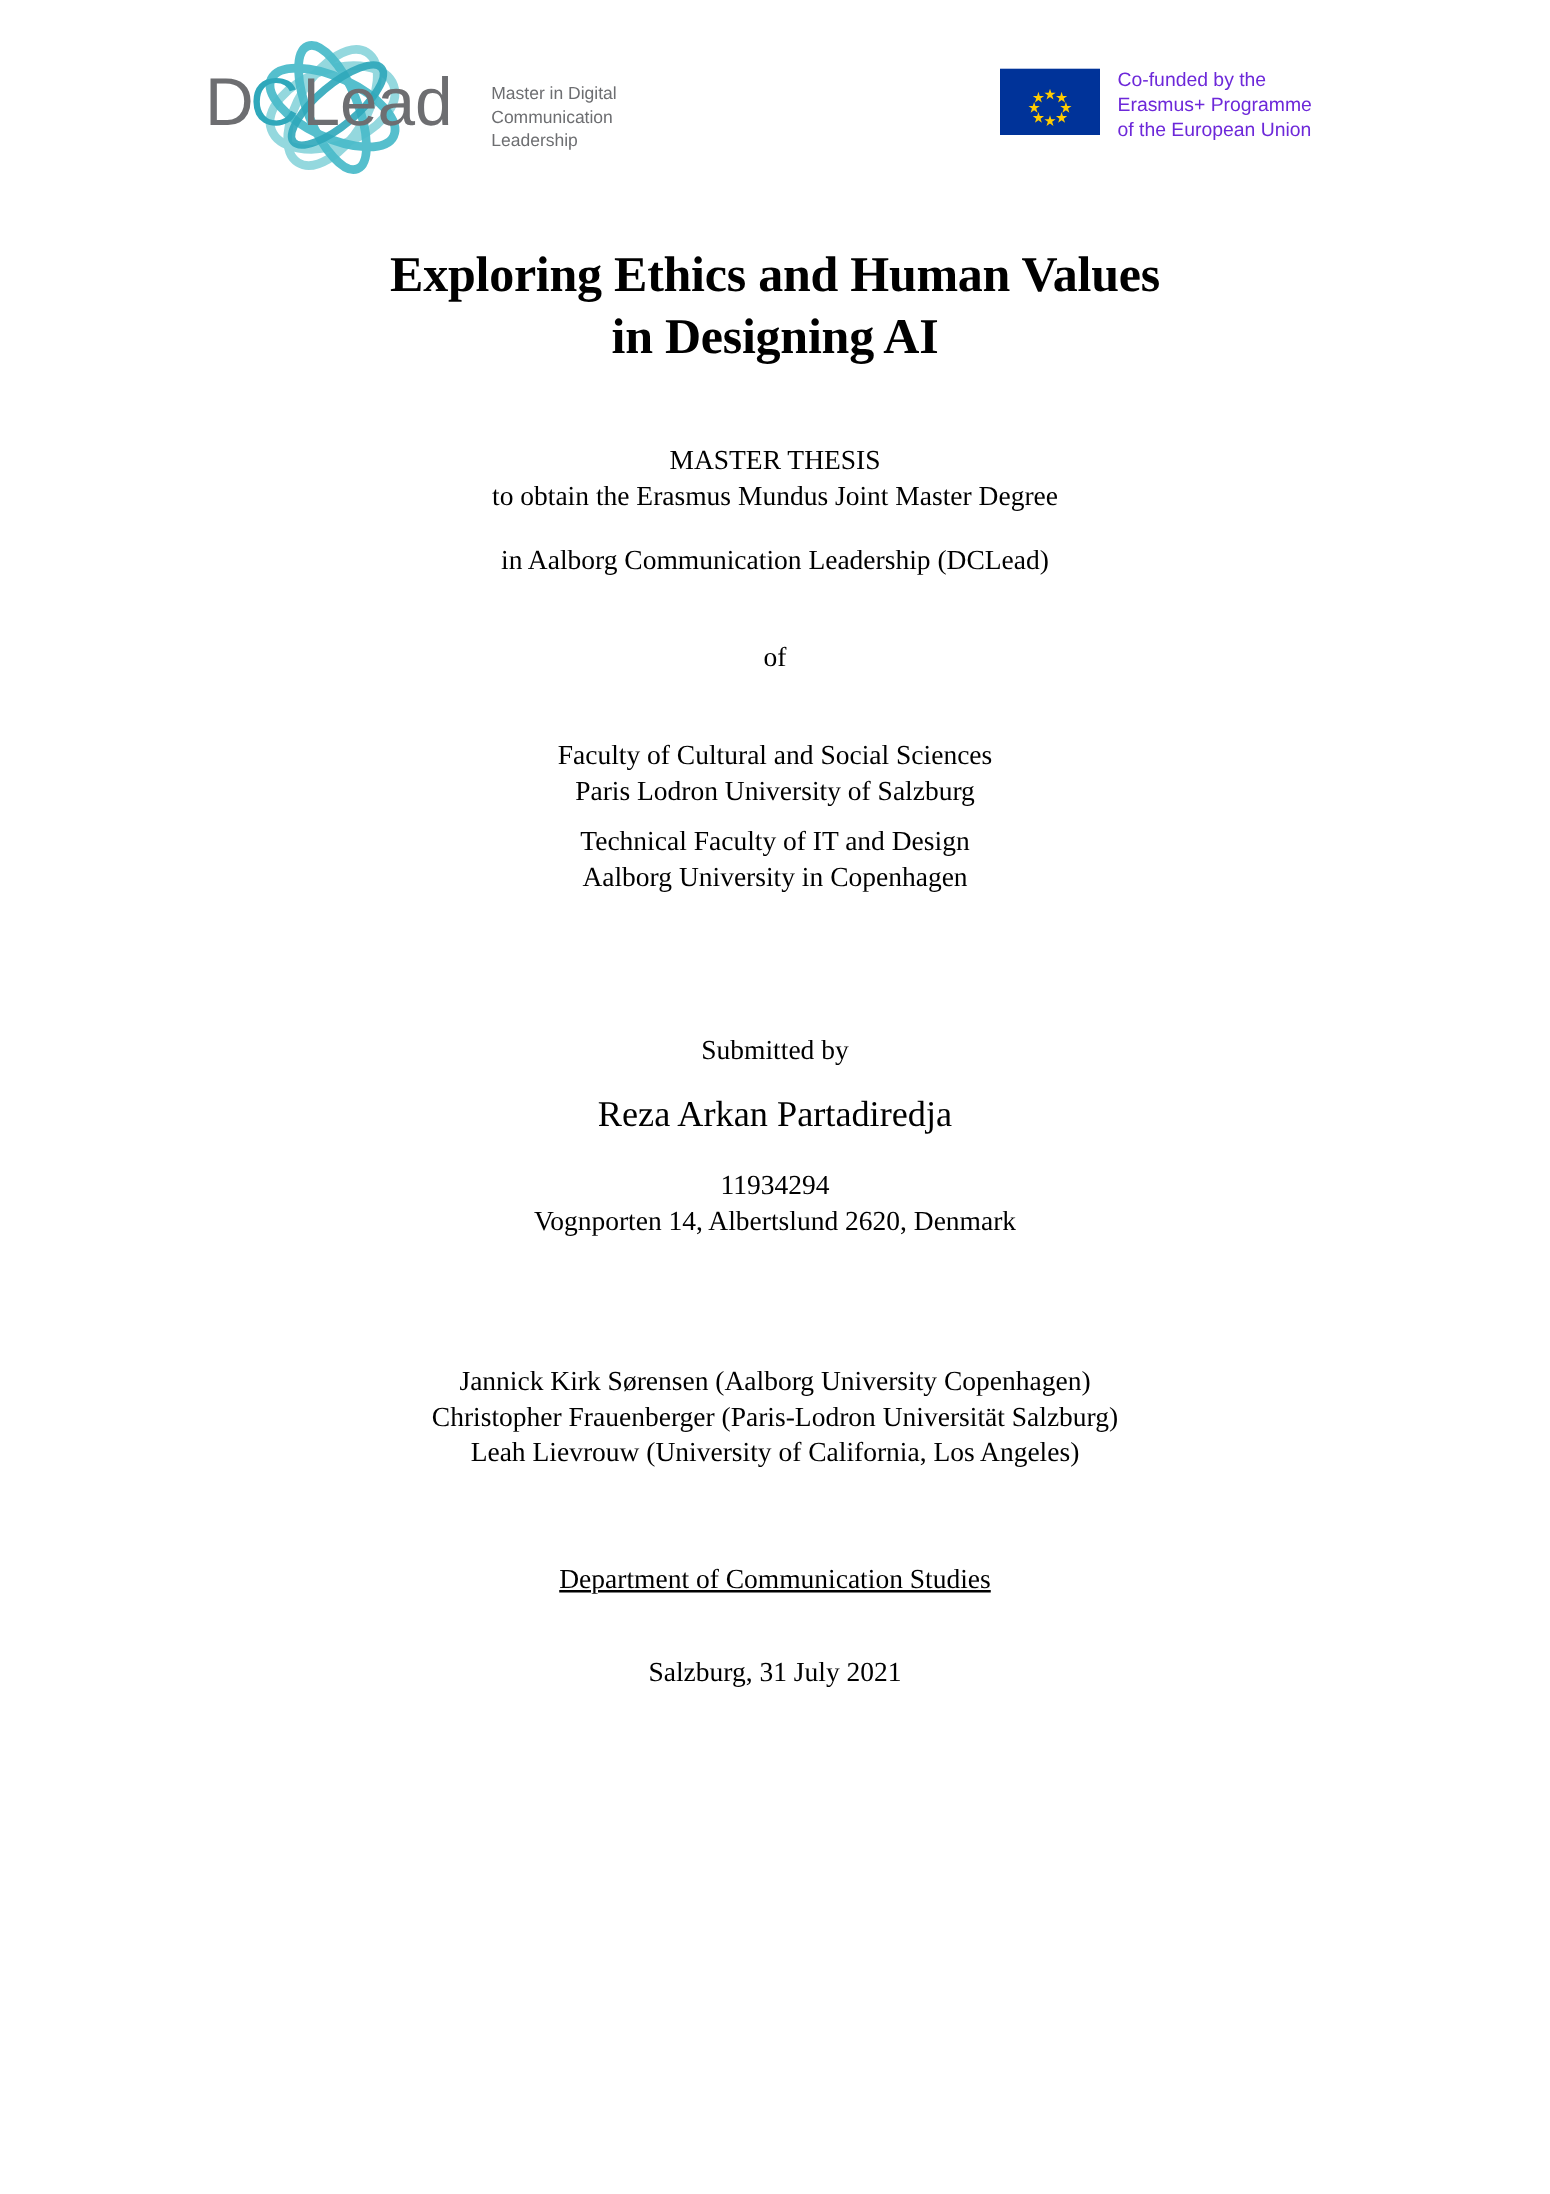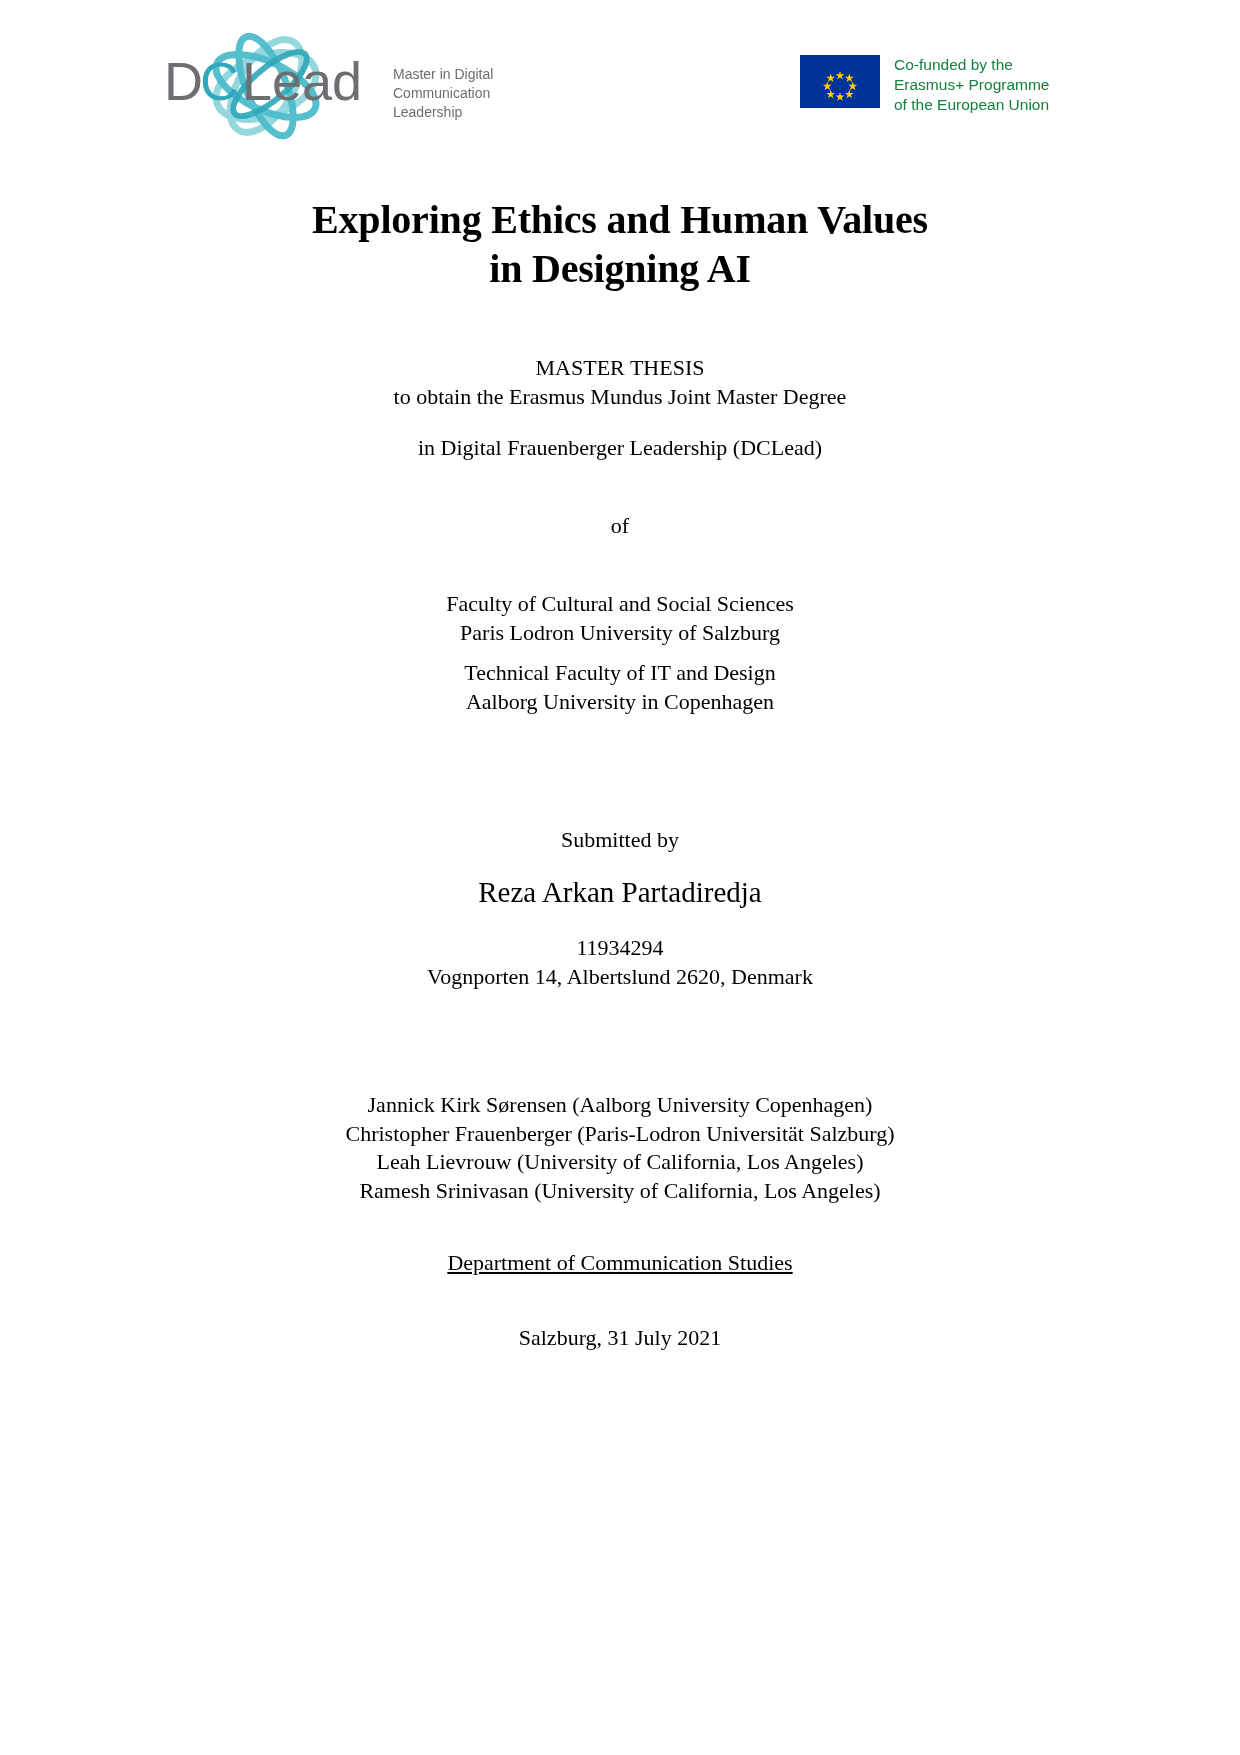--- a/index.html
+++ b/index.html
@@ -62,21 +62,21 @@
     flex: 0 0 auto;
     position: relative;
     background: #003399;
   }
   .eu-flag svg { display:block; width:80px; height:53px; }
   .eu-text {
     margin-left: 14px;
     font-family: "Liberation Sans", sans-serif;
     font-size: 15.5px;
     line-height: 1.28;
-    color: #15803d;
+    color: #6d28d9;
     white-space: nowrap;
   }
 
   .title {
     position: absolute;
     left: 0;
     top: 196px;
     width: 1240px;
     text-align: center;
     font-family: "Liberation Serif", serif;
@@ -176,21 +176,21 @@
     <span class="tline">Exploring Ethics and Human Values</span>
     <span class="tline">in Designing AI</span>
   </div>
 
   <div class="blk" id="blk-degree">
     <span class="ln">MASTER THESIS</span>
     <span class="ln">to obtain the Erasmus Mundus Joint Master Degree</span>
   </div>
 
   <div class="blk" id="blk-program">
-    <span class="ln">in Digital Frauenberger Leadership (DCLead)</span>
+    <span class="ln">in Aalborg Communication Leadership (DCLead)</span>
   </div>
 
   <div class="blk" id="blk-of">
     <span class="ln">of</span>
   </div>
 
   <div class="blk" id="blk-uni1">
     <span class="ln">Faculty of Cultural and Social Sciences</span>
     <span class="ln">Paris Lodron University of Salzburg</span>
   </div>
@@ -208,21 +208,20 @@
 
   <div class="blk" id="blk-contact">
     <span class="ln">11934294</span>
     <span class="ln">Vognporten 14, Albertslund 2620, Denmark</span>
   </div>
 
   <div class="blk" id="blk-supervisors">
     <span class="ln">Jannick Kirk Sørensen (Aalborg University Copenhagen)</span>
     <span class="ln">Christopher Frauenberger (Paris-Lodron Universität Salzburg)</span>
     <span class="ln">Leah Lievrouw (University of California, Los Angeles)</span>
-    <span class="ln">Ramesh Srinivasan (University of California, Los Angeles)</span>
   </div>
 
   <div class="blk" id="blk-department">
     <span class="ln">Department of Communication Studies</span>
   </div>
 
   <div class="blk" id="blk-place">
     <span class="ln">Salzburg, 31 July 2021</span>
   </div>
 

